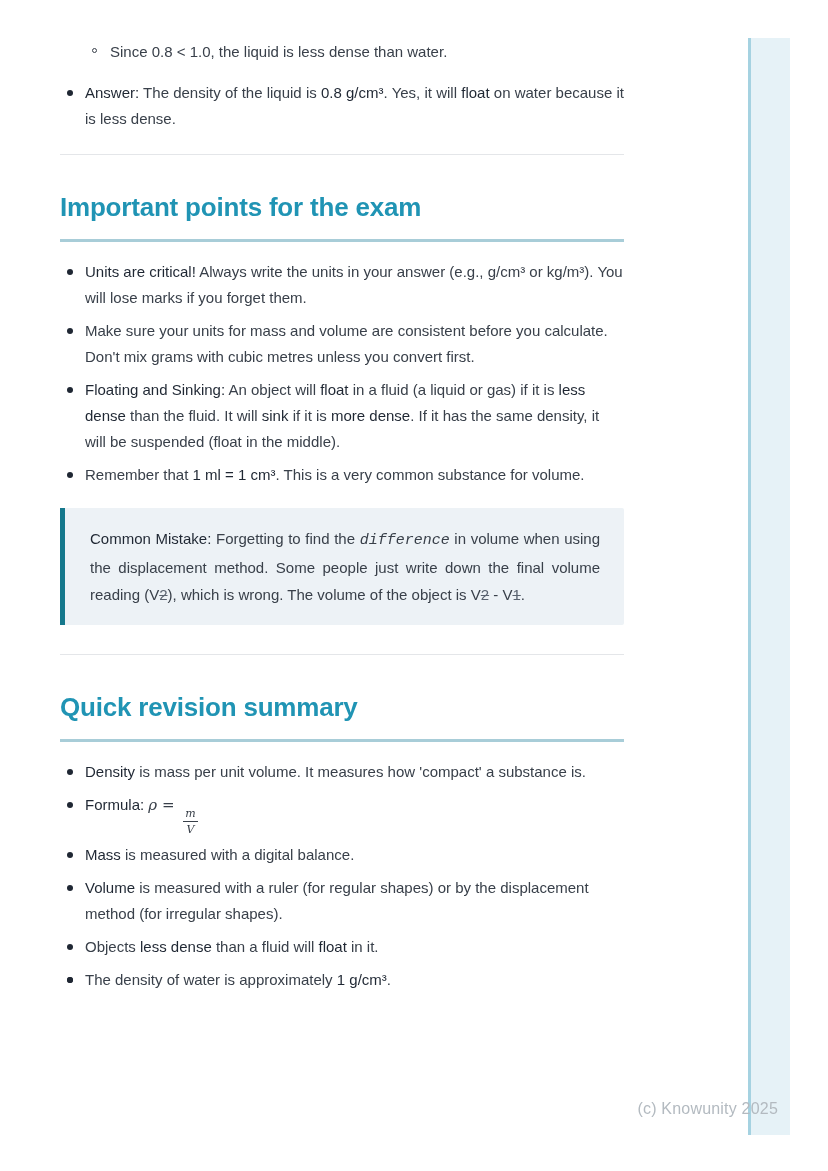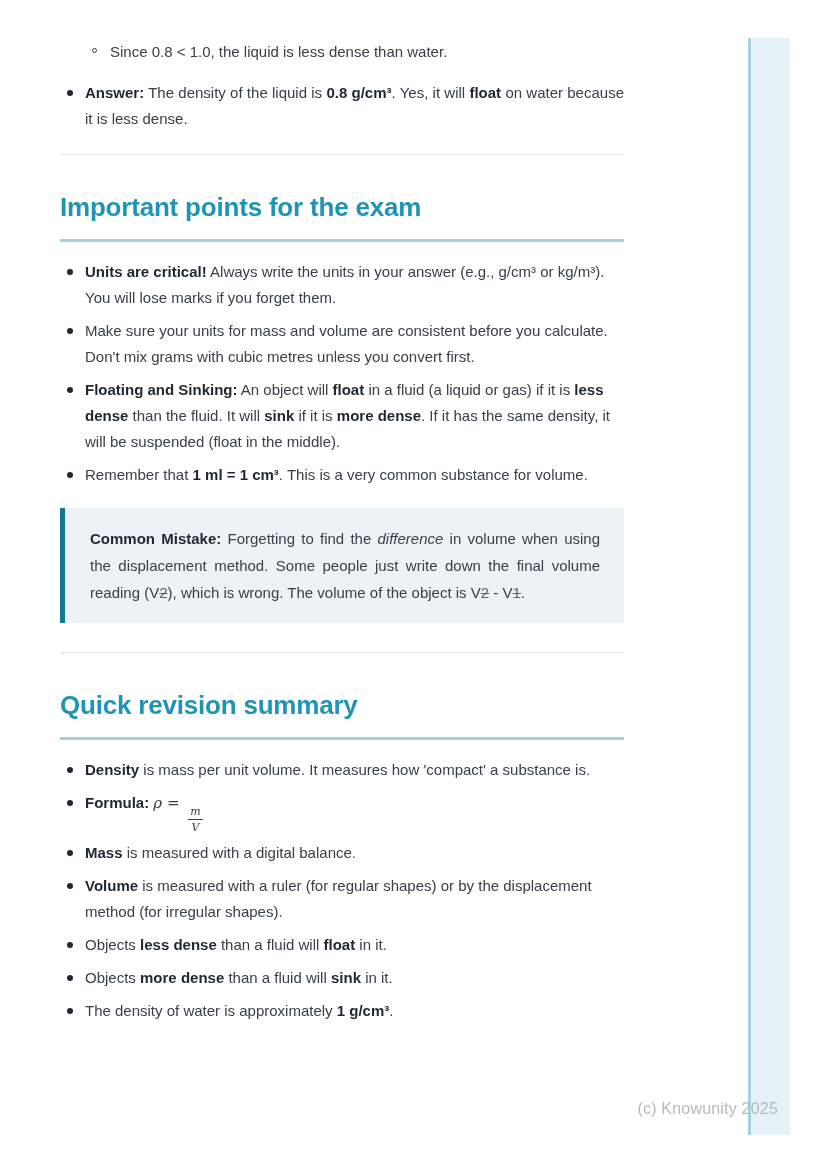--- a/index.html
+++ b/index.html
@@ -49,22 +49,22 @@
     padding-bottom:16px;border-bottom:3px solid var(--underline);
   }
   section ul.blist{margin-top:17px;}
   .callout{
     margin-top:20px;background:var(--callout-bg);
     border-left:5px solid var(--callout-border);
     border-radius:0 2px 2px 0;
     padding:17px 24px 17px 25px;
   }
   .callout-text{line-height:27px;text-align:justify;}
-  .b{font-weight:700;color:var(--bold);}
-  .i{font-style:italic;}
+  .b{font-weight:400;color:var(--bold);}
+  .i{font-style:italic;font-family:Liberation Mono, monospace;}
   .s{text-decoration:line-through;color:var(--strike);}
   .m{font-family:"DejaVu Serif",serif;font-style:italic;}
   .frac{
     display:inline-flex;flex-direction:column;align-items:center;
     vertical-align:-7px;line-height:1;font-family:"DejaVu Serif",serif;
     font-style:italic;font-size:11px;margin-left:4px;color:var(--body);
   }
   .frac .num{border-bottom:1px solid var(--body);padding:0 2px 2px;}
   .frac .den{padding-top:2px;}
 </style>
@@ -140,21 +140,20 @@
         <li class="bullet-item">
     <span class="marker disc"></span>
     <span class="li-text"><span class="b">Volume</span><span> is measured with a ruler (for regular shapes) or by the displacement method (for irregular shapes).</span></span>
   </li>
         <li class="bullet-item">
     <span class="marker disc"></span>
     <span class="li-text"><span>Objects </span><span class="b">less dense</span><span> than a fluid will </span><span class="b">float</span><span> in it.</span></span>
   </li>
         <li class="bullet-item">
     <span class="marker disc"></span>
-    <span class="li-text"><span>Objects </span><span class="b">more dense</span><span> than a fluid will </span><span class="b">sink</span><span> in it.</span></span>
   </li>
         <li class="bullet-item">
     <span class="marker disc"></span>
     <span class="li-text"><span>The density of water is approximately </span><span class="b">1 g/cm³</span><span>.</span></span>
   </li>
       </ul>
   </section>
 
 </main>
 

